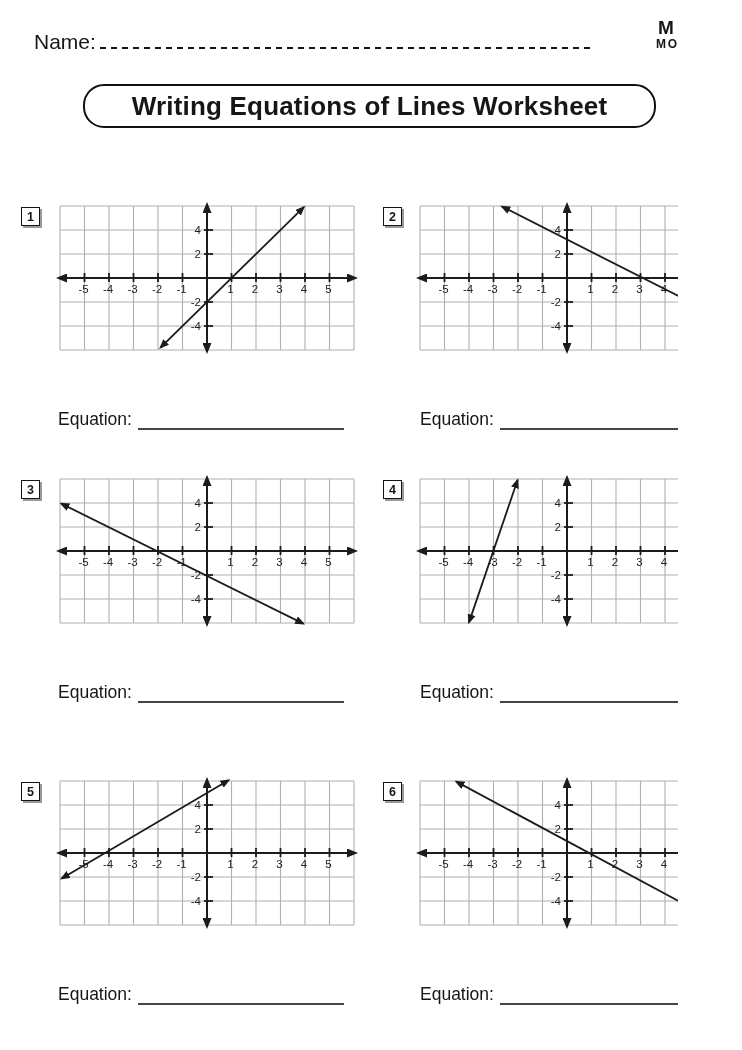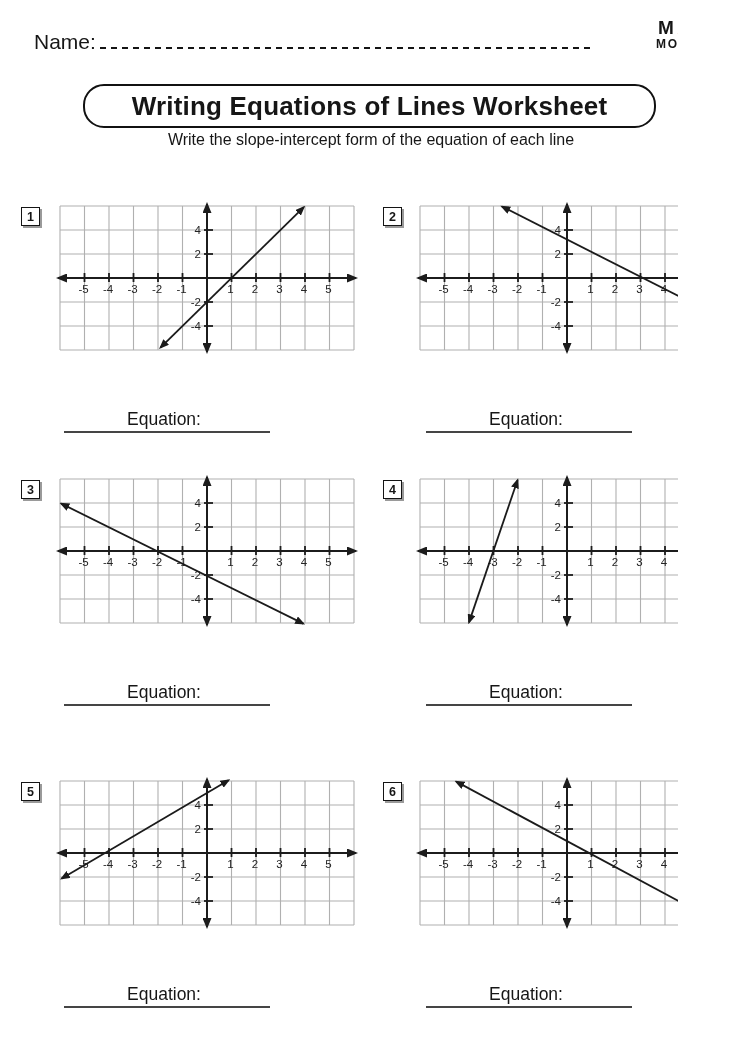--- a/index.html
+++ b/index.html
@@ -15,21 +15,21 @@
   .logo{left:656px;top:18px;width:64px;text-align:center;line-height:1;}
   .logo-top{font-size:19px;font-weight:bold;letter-spacing:0.5px;display:flex;align-items:flex-end;justify-content:center;}
   .logo-tri{font-size:17px;line-height:1;transform:translateY(-0.5px);}
   .logo-sub{font-size:12px;font-weight:bold;letter-spacing:1.8px;text-align:left;margin-top:1px;padding-right:1px;}
   .title-box{left:83px;top:84px;width:569px;height:40px;border:2.2px solid #111;border-radius:21px;
     display:flex;align-items:center;justify-content:center;font-size:26px;font-weight:600;letter-spacing:0.2px;}
   .subtitle{left:0;top:131px;width:742px;text-align:center;font-size:16px;font-weight:500;}
   
   .badge{width:17px;height:17px;border:1.6px solid #141414;box-shadow:2px 2px 0 #9a9a9a;
     display:flex;align-items:center;justify-content:center;font-size:12.5px;font-weight:600;background:#fff;}
-  .eqrow{height:24px;display:flex;align-items:center;flex-direction:column;}
+  .eqrow{height:24px;display:flex;align-items:flex-start;}
   .eqlabel{font-size:17.5px;font-weight:500;}
   .eqline{width:206px;height:19px;border-bottom:2.2px solid #454545;margin-left:6px;}
   svg text{font-size:11.5px;font-weight:500;fill:#242424;font-family:"Liberation Sans","DejaVu Sans",sans-serif;}
 </style>
 </head>
 <body>
 
 <div class="page">
   <span class="abs name-label">Name:</span>
   <div class="abs name-line"></div>
@@ -39,21 +39,20 @@
         <span>M</span>
         <span class="logo-tri" style="color: rgb(232, 116, 80);">▲</span>
         <span>TH</span>
       </div>
     <div class="logo-sub">MONKS</div>
   </div>
 
   <div class="abs title-box">
     <span>Writing Equations of Lines Worksheet</span>
   </div>
-  <div class="abs subtitle">Write the slope-intercept form of the equation of each line</div>
 
   <div id="sheet">
       <div class="abs badge" style="left: 21px; top: 207px;">1</div>
       <svg width="306" height="156" viewBox="0 0 306 156" class="abs" style="left: 54px; top: 200px;">
         <defs>
           <marker id="ax0" viewBox="0 0 11 9" refX="9" refY="4.5" markerWidth="11" markerHeight="9" orient="auto-start-reverse" markerUnits="userSpaceOnUse">
             <path d="M0,0 L11,4.5 L0,9 z" fill="#1c1c1c"></path>
           </marker>
           <marker id="ln0" viewBox="0 0 10 8" refX="8" refY="4" markerWidth="10" markerHeight="8" orient="auto-start-reverse" markerUnits="userSpaceOnUse">
             <path d="M0,0 L10,4 L0,8 z" fill="#1b1b1b"></path>

